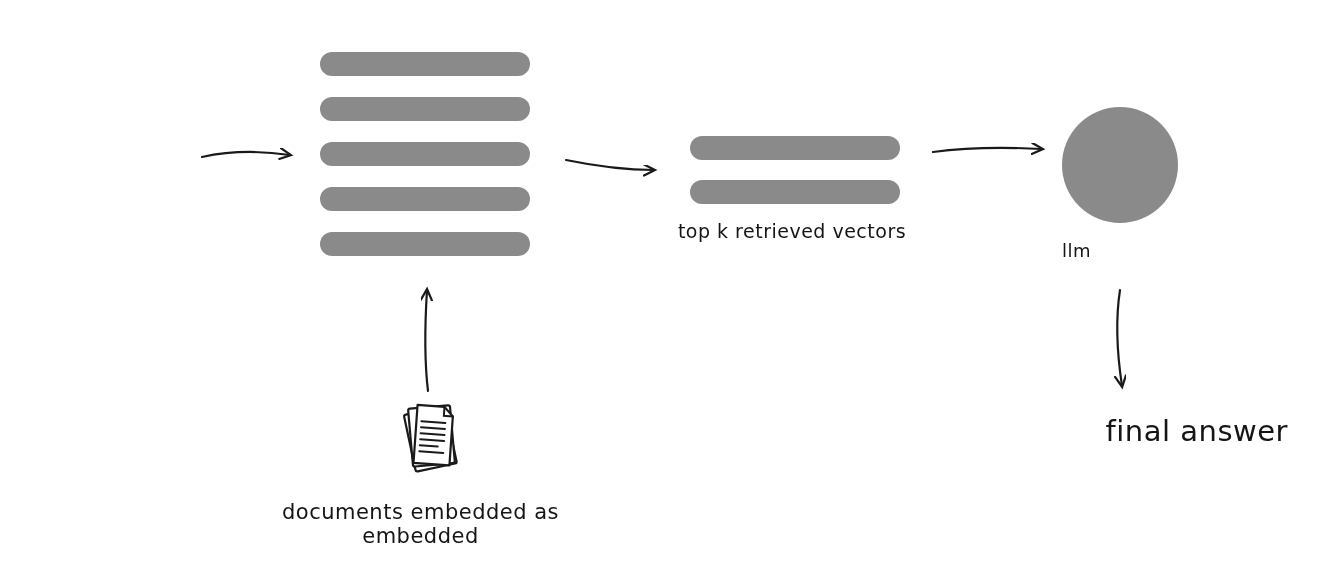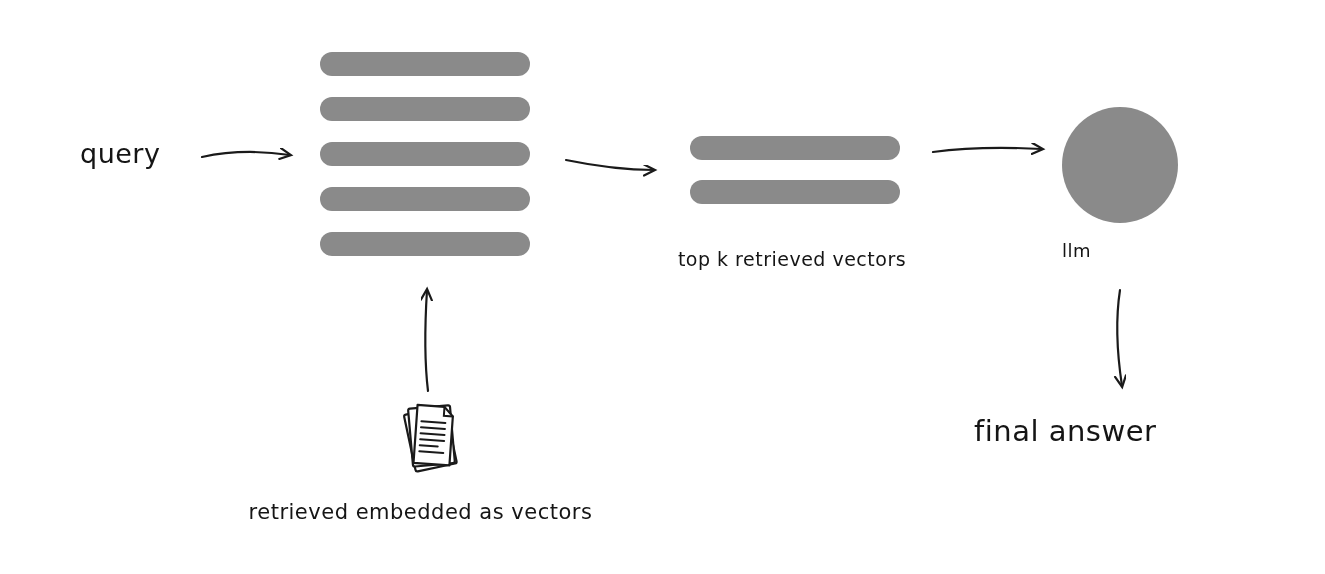--- a/index.html
+++ b/index.html
@@ -2,52 +2,51 @@
 <html style="--shape-gray: #8a8a8a; --ink: #1a1a1a;"><head>
 <meta charset="utf-8">
 <style>
   html,body{margin:0;padding:0;background:#fff;}
   .canvas{
     position:relative;width:1325px;height:574px;background:#fff;
     font-family:"DejaVu Sans",sans-serif;color:#111;overflow:hidden;
   }
   .label{position:absolute;color:#151515;letter-spacing:0.5px;}
   .label-query{left:80px;top:138px;width:130px;font-size:27px;}
-  .label-topk{left:672px;top:248px;width:240px;font-size:19px;text-align:center;}
+  .label-topk{left:672px;top:220px;width:240px;font-size:19px;text-align:center;}
   .label-llm{left:1062px;top:240px;width:116px;font-size:18px;}
-  .label-final{left:974px;top:414px;width:210px;font-size:29px;text-align:left;}
+  .label-final{left:1078px;top:414px;width:210px;font-size:29px;text-align:right;}
   .label-docs{left:243px;top:500px;width:355px;font-size:21px;text-align:center;}
   .bars{position:absolute;display:flex;flex-direction:column;}
   .bars-store{left:320px;top:52px;width:210px;gap:21px;}
   .bars-topk{left:690px;top:136px;width:210px;gap:20px;}
   .bar{height:24px;border-radius:12px;background:var(--shape-gray,#8a8a8a);}
   .circle{
     position:absolute;left:1062px;top:107px;width:116px;height:116px;
     border-radius:50%;background:var(--shape-gray,#8a8a8a);
   }
   .arrows{position:absolute;left:0;top:0;width:1325px;height:574px;pointer-events:none;}
   .ink{stroke:var(--ink,#1a1a1a);fill:none;stroke-width:2.2px;stroke-linecap:round;}
   .doc-icon{position:absolute;left:386px;top:394px;width:90px;height:95px;}
   .doc-page{fill:#fff;stroke:var(--ink,#1a1a1a);stroke-width:2.2px;stroke-linejoin:round;}
   .doc-line{stroke:var(--ink,#1a1a1a);stroke-width:2px;stroke-linecap:round;fill:none;}
 </style>
 </head>
 <body>
 
 <div class="canvas">
 
-  <div class="label label-query">query</div>
 
   <div class="label label-topk">top k retrieved vectors</div>
 
   <div class="label label-llm">llm</div>
 
   <div class="label label-final">final answer</div>
 
-  <div class="label label-docs">retrieved embedded as vectors</div>
+  <div class="label label-docs">documents embedded as embedded</div>
 
   <div class="bars bars-store">
       <div class="bar"></div>
       <div class="bar"></div>
       <div class="bar"></div>
       <div class="bar"></div>
       <div class="bar"></div>
     </div>
 
   <div class="bars bars-topk">

